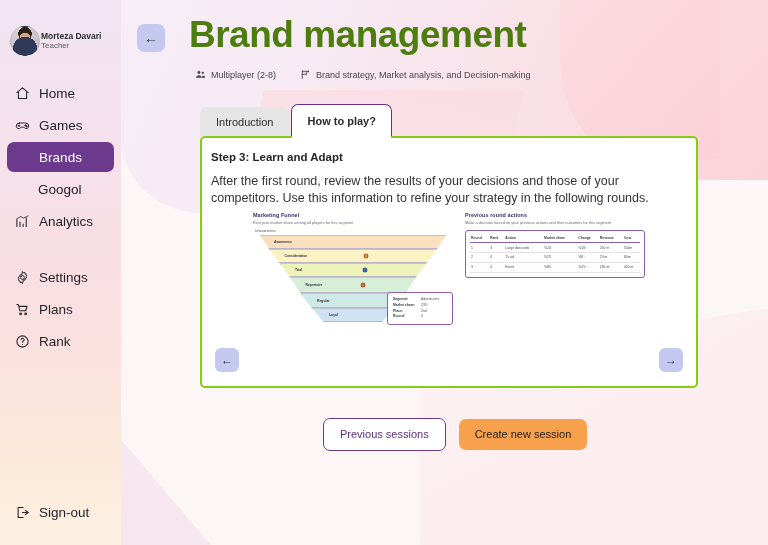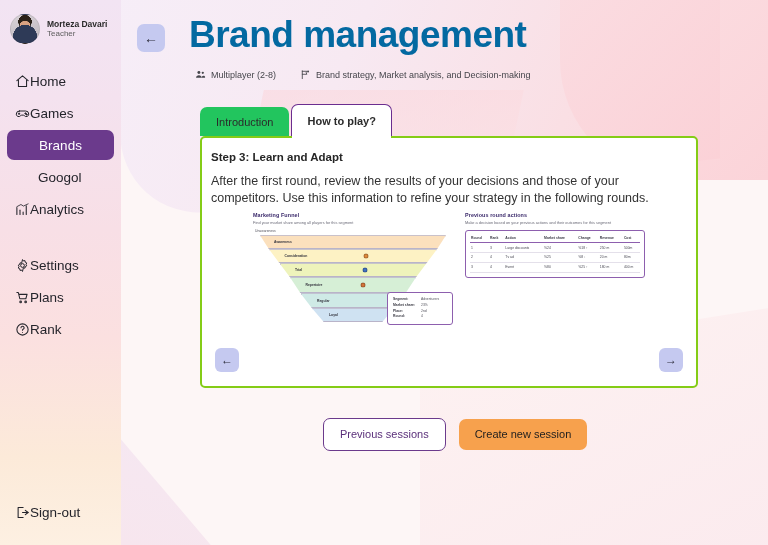--- a/index.html
+++ b/index.html
@@ -50,41 +50,41 @@
   
   #sidebar {
     position: absolute; left: 0; top: 0; width: 121px; height: 545px;
     background: linear-gradient(180deg,
         #f2e4f3 0%, #f4e2ef 18%, #f8dfe6 42%,
         #fbe0e0 62%, #fcead9 84%, #fdf0e2 100%);
     z-index: 2;
     display: flex; flex-direction: column;
   }
   .user-row {
-    display: flex; align-items: center; gap: 7px;
-    padding: 14px 0 0 10px;
+    display: flex; align-items: center; gap: 1px;
+    padding: 26px 0 0 10px;
   }
   .avatar {
     width: 30px; height: 30px; border-radius: 50%;
     flex: 0 0 30px;
     background:
       radial-gradient(circle at 50% 78%, #2e3a57 0 46%, rgba(0,0,0,0) 47%),
       radial-gradient(circle at 50% 40%, #d9a281 0 24%, rgba(0,0,0,0) 25%),
       radial-gradient(circle at 50% 24%, #2b2118 0 26%, rgba(0,0,0,0) 27%),
       linear-gradient(160deg, #d9d3d8 0%, #bdb5bd 100%);
     border: 1px solid rgba(0,0,0,.08);
     overflow: hidden;
   }
   .user-meta { line-height: 1.25; }
   .user-name { font-size: 8.5px; color: #2b2b2b; font-weight: 600; white-space: nowrap; }
   .user-role { font-size: 8px; color: #5d5d5d; }
 
   .nav { margin-top: 22px; display: flex; flex-direction: column; gap: 2px; }
   .nav-item {
-    display: flex; align-items: center; 
+    display: flex; align-items: center; gap: 9px;
     height: 30px; margin: 0 7px; padding-left: 8px;
     border-radius: 7px;
     font-size: 13.5px; color: #24242b;
     cursor: pointer; white-space: nowrap;
   }
   .nav-item.sub { padding-left: 31px; }
   .nav-item.active { background: #6b3a8c; color: #fff; justify-content: center; padding-left: 0; }
   .nav-ico { width: 15px; height: 15px; flex: 0 0 15px; display: block; }
   .nav-ico svg { display: block; }
   .spacer { flex: 1 1 auto; }
@@ -97,39 +97,39 @@
   .back-btn {
     position: absolute; left: 16px; top: 24px;
     width: 28px; height: 28px; border-radius: 7px;
     background: #c5c9f0; border: none; cursor: pointer;
     display: flex; align-items: center; justify-content: center;
     color: #2c2c3a; font-size: 14px; line-height: 1;
   }
   .page-title {
     position: absolute; left: 68px; top: 14px;
     font-size: 37px; font-weight: 700; letter-spacing: -.5px;
-    color: #0369a1; white-space: nowrap;
+    color: #4d7c0f; white-space: nowrap;
   }
   .meta-row {
     position: absolute; left: 74px; top: 69px;
     display: flex; align-items: center; gap: 24px;
     font-size: 9px; color: #46464c;
   }
   .meta-item { display: flex; align-items: center; gap: 5px; white-space: nowrap; }
   .meta-ico { width: 11px; height: 11px; display: block; }
 
   
   .tabs {
     position: absolute; left: 79px; top: 104px;
     display: flex; align-items: flex-end; gap: 0;
   }
   .tab {
     font-size: 11px; color: #2b2b2b; cursor: pointer;
     padding: 8px 15px 8px; border-radius: 7px 7px 0 0;
-    background: #22c55e; border: 1px solid transparent; border-bottom: none;
+    background: #e5e5e5; border: 1px solid transparent; border-bottom: none;
     margin-right: 2px; position: relative;
   }
   .tab.active {
     background: #fff; border-color: #6b2d8f; font-weight: 700;
     padding: 10px 15px 9px; z-index: 5;
   }
   .tab.active::after {
     content: ""; position: absolute; left: 0; right: 0; bottom: -2px; height: 3px;
     background: #fff;
   }

